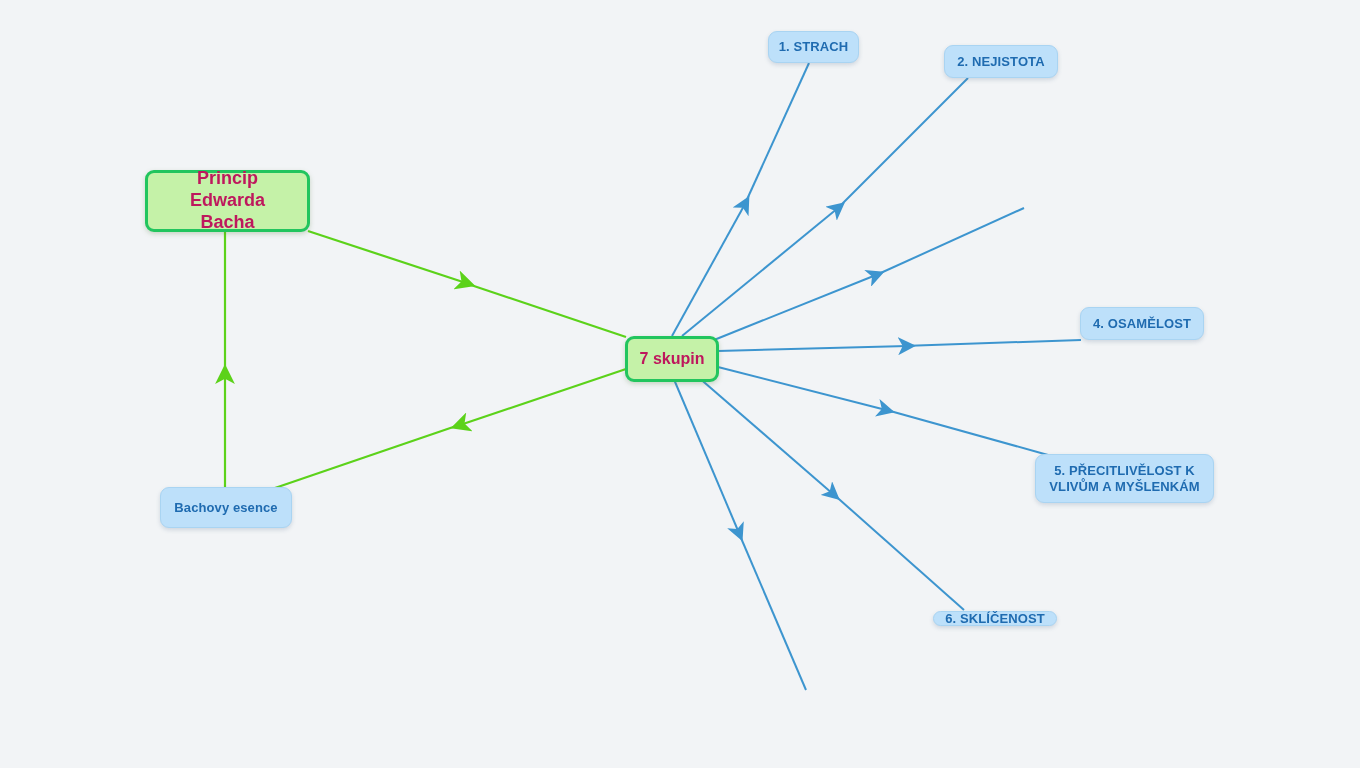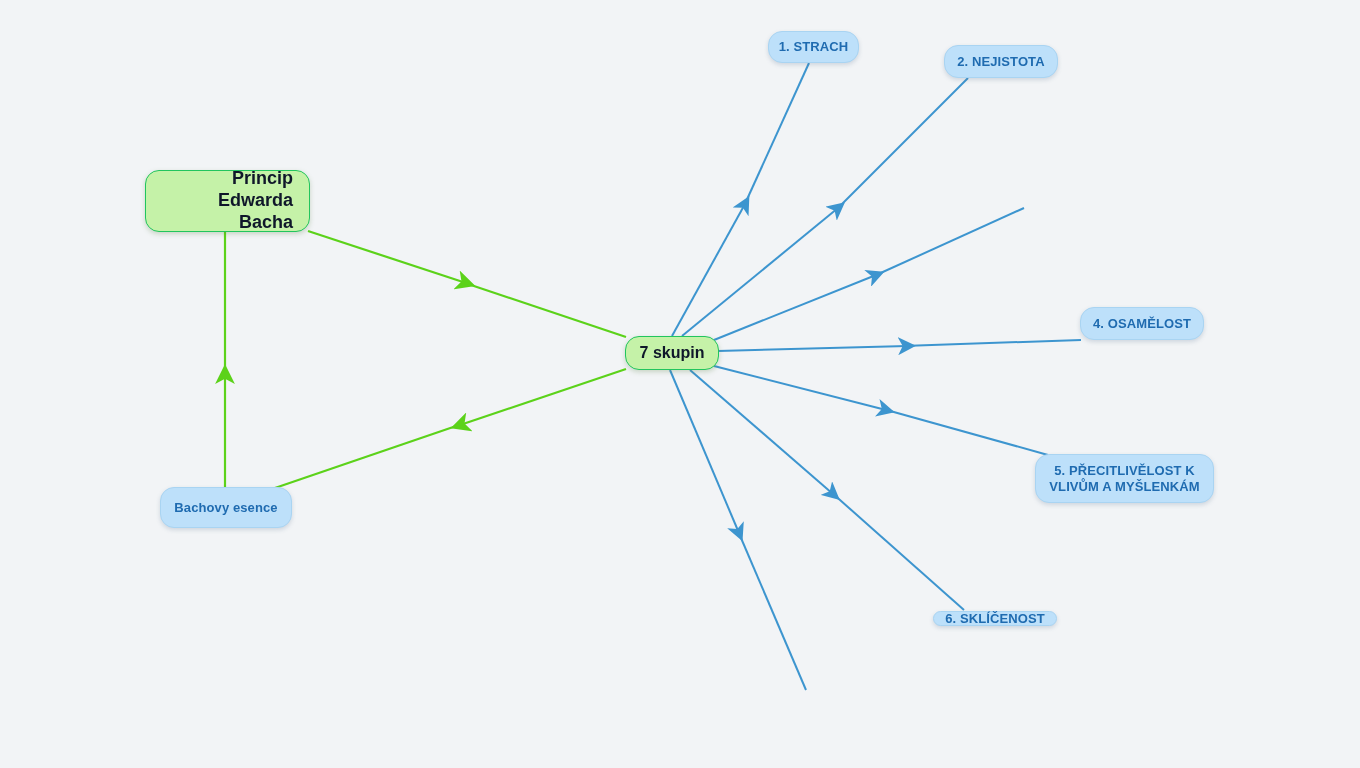--- a/index.html
+++ b/index.html
@@ -22,45 +22,44 @@
   svg.edges {
     position: absolute;
     left: 0;
     top: 0;
     width: 1360px;
     height: 768px;
   }
   .node {
     position: absolute;
     box-sizing: border-box;
-    border-radius: 14px;
+    border-radius: 9px;
     display: flex;
     align-items: center;
     justify-content: center;
     text-align: center;
     line-height: 1.22;
     white-space: pre-line;
     user-select: none;
   }
   .node.blue {
     background: #bde0fa;
     border: 1px solid #a9d4f2;
     color: #1f6bb0;
     font-weight: bold;
     font-size: 13px;
     letter-spacing: 0.1px;
     box-shadow: 0 2px 4px rgba(80,110,140,0.22);
   }
   .node.green {
     background: #c5f2a8;
-    border: 1px solid #22c55e;
-    color: #0f172a;
+    border: 3px solid #22c55e;
+    color: #be185d;
     font-weight: bold;
     box-shadow: 0 2px 5px rgba(90,130,70,0.28);
-    text-align: right;
   }
   .node.root-green {
     font-size: 18px;
     padding: 6px 16px;
   }
   .node.hub-green {
     font-size: 16px;
     padding: 4px 10px;
   }
   .node.small-blue {
@@ -125,21 +124,21 @@
       <line x1="670" y1="370" x2="739" y2="533" stroke="#3d95cf" stroke-width="2" marker-end="url(#bArrow)"></line>
       <line x1="738" y1="531" x2="806" y2="690" stroke="#3d95cf" stroke-width="2"></line>
     </g>
   </svg>
 
   <div class="node green root-green" style="left:145px; top:170px; width:165px; height:62px;">Princip
 Edwarda Bacha</div>
 
   <div class="node blue small-blue" style="left:160px; top:487px; width:132px; height:41px;">Bachovy esence</div>
 
-  <div class="node green hub-green" style="left:625px; top:336px; width:94px; height:34px;">7 skupin</div>
+  <div class="node green hub-green" style="left:625px; top:336px; width:94px; height:46px;">7 skupin</div>
 
   <div class="node blue small-blue" style="left:768px; top:31px; width:91px; height:32px;">1. STRACH</div>
 
   <div class="node blue small-blue" style="left:944px; top:45px; width:114px; height:33px;">2. NEJISTOTA</div>
 
 
   <div class="node blue small-blue" style="left:1080px; top:307px; width:124px; height:33px;">4. OSAMĚLOST</div>
 
   <div class="node blue small-blue" style="left:1035px; top:454px; width:179px; height:49px;">5. PŘECITLIVĚLOST K
 VLIVŮM A MYŠLENKÁM</div>

